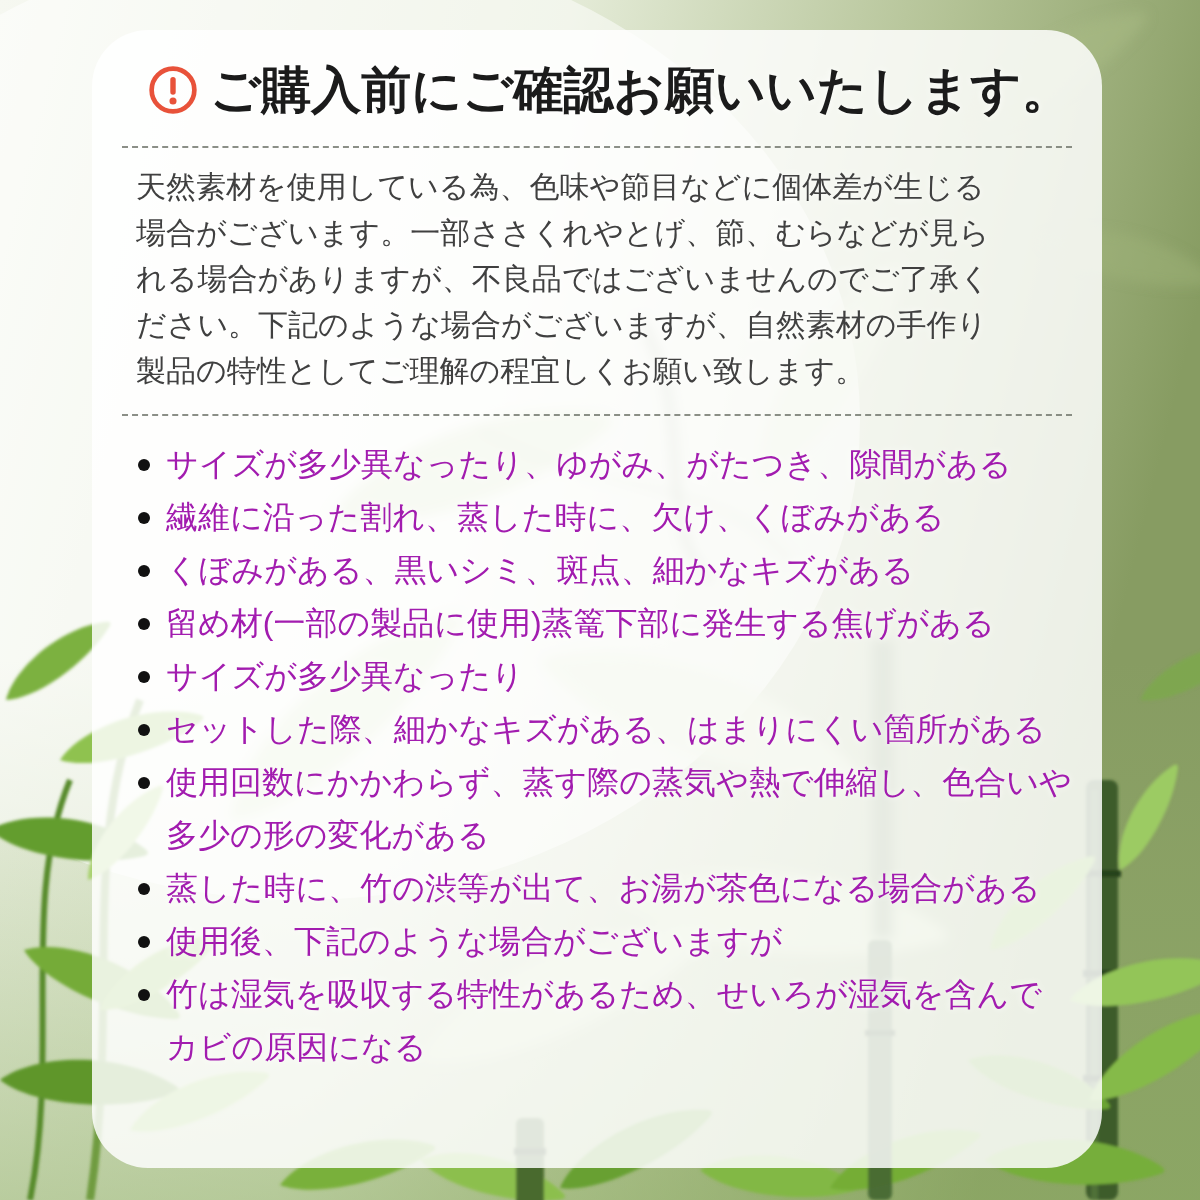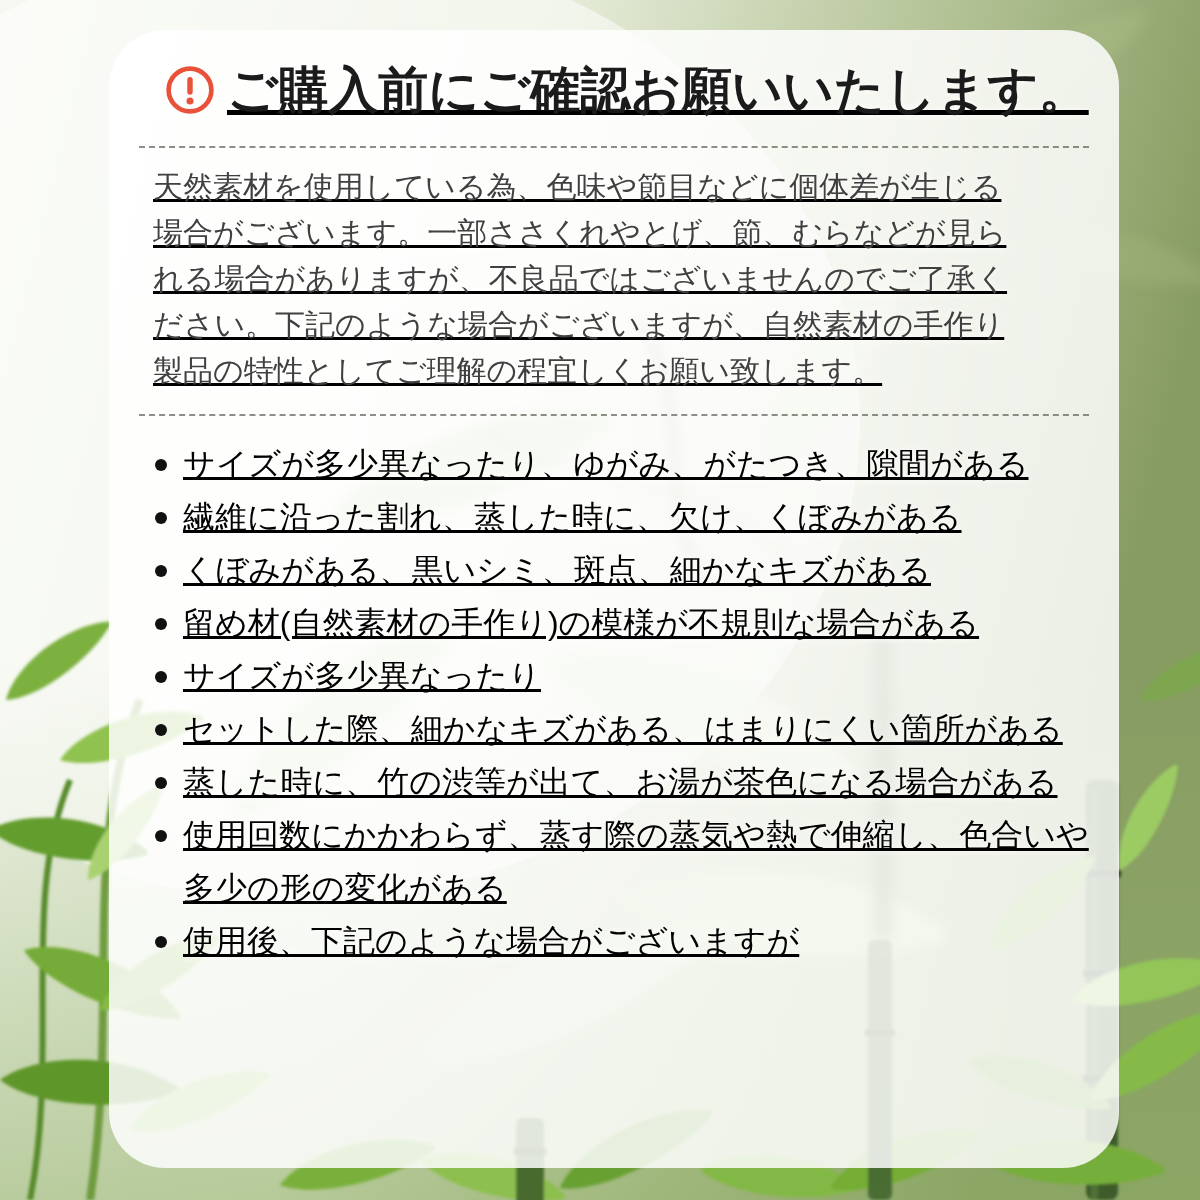--- a/index.html
+++ b/index.html
@@ -3,26 +3,25 @@
 <meta charset="utf-8">
 <style>
   html,body{margin:0;padding:0;}
   body{
     width:1200px;height:1200px;position:relative;overflow:hidden;
     font-family:"Liberation Sans","DejaVu Sans",sans-serif;
     background:#dfe7d2;
   }
   svg.bg{position:absolute;inset:0;width:1200px;height:1200px;display:block;}
   .panel{
-    position:absolute;left:109px;top:30px;width:1010px;height:1138px;
+    position:absolute;left:92px;top:30px;width:1010px;height:1138px;
     box-sizing:border-box;padding:14px 30px 0 30px;
     background:rgba(255,255,255,0.84);
     border-radius:56px;
     z-index:2;
-    text-decoration:underline;
   }
   .title-row{
     display:flex;align-items:center;gap:12px;
     margin:14px 0 0 26px;height:64px;
   }
   .alert-icon{width:50px;height:50px;flex:0 0 50px;display:inline-block;}
   .alert-icon svg{width:50px;height:50px;display:block;}
   h1.title{
     margin:0;font-size:50px;font-weight:700;color:#1b1b1b;letter-spacing:0px;
     white-space:nowrap;
@@ -37,21 +36,21 @@
     margin:16px 10px 0 14px;
     font-size:30px;line-height:46px;color:#404040;
     white-space:pre-line;
     text-shadow:0 0 6px rgba(255,255,255,0.9);
   }
   ul.notes{
     list-style:none;margin:22px 0 0 14px;padding:0;
   }
   ul.notes li{
     position:relative;padding-left:30px;
-    font-size:32px;line-height:53px;color:#000000;
+    font-size:32px;line-height:53px;color:#a21caf;
     white-space:pre-line;
     text-shadow:0 0 6px rgba(255,255,255,0.9);
   }
   ul.notes li .dot{
     position:absolute;left:2px;top:21px;width:12px;height:12px;border-radius:50%;
     background:#111;
   }
 </style>
 </head>
 <body>
@@ -153,22 +152,24 @@
 れる場合がありますが、不良品ではございませんのでご了承く
 ださい。下記のような場合がございますが、自然素材の手作り
 製品の特性としてご理解の程宜しくお願い致します。</p>
 
   <div class="divider d2"></div>
 
   <ul class="notes">
     <li><span class="dot"></span><span>サイズが多少異なったり、ゆがみ、がたつき、隙間がある</span></li>
     <li><span class="dot"></span><span>繊維に沿った割れ、蒸した時に、欠け、くぼみがある</span></li>
     <li><span class="dot"></span><span>くぼみがある、黒いシミ、斑点、細かなキズがある</span></li>
-    <li><span class="dot"></span><span>留め材(自然素材の手作り)の模様が不規則な場合がある</span></li>
+    <li><span class="dot"></span><span>留め材(一部の製品に使用)蒸篭下部に発生する焦げがある</span></li>
     <li><span class="dot"></span><span>サイズが多少異なったり</span></li>
     <li><span class="dot"></span><span>セットした際、細かなキズがある、はまりにくい箇所がある</span></li>
-    <li><span class="dot"></span><span>蒸した時に、竹の渋等が出て、お湯が茶色になる場合がある</span></li>
     <li><span class="dot"></span><span>使用回数にかかわらず、蒸す際の蒸気や熱で伸縮し、色合いや
 多少の形の変化がある</span></li>
+    <li><span class="dot"></span><span>蒸した時に、竹の渋等が出て、お湯が茶色になる場合がある</span></li>
     <li><span class="dot"></span><span>使用後、下記のような場合がございますが</span></li>
+    <li><span class="dot"></span><span>竹は湿気を吸収する特性があるため、せいろが湿気を含んで
+カビの原因になる</span></li>
   </ul>
 
 </div>
 
 </body></html>

